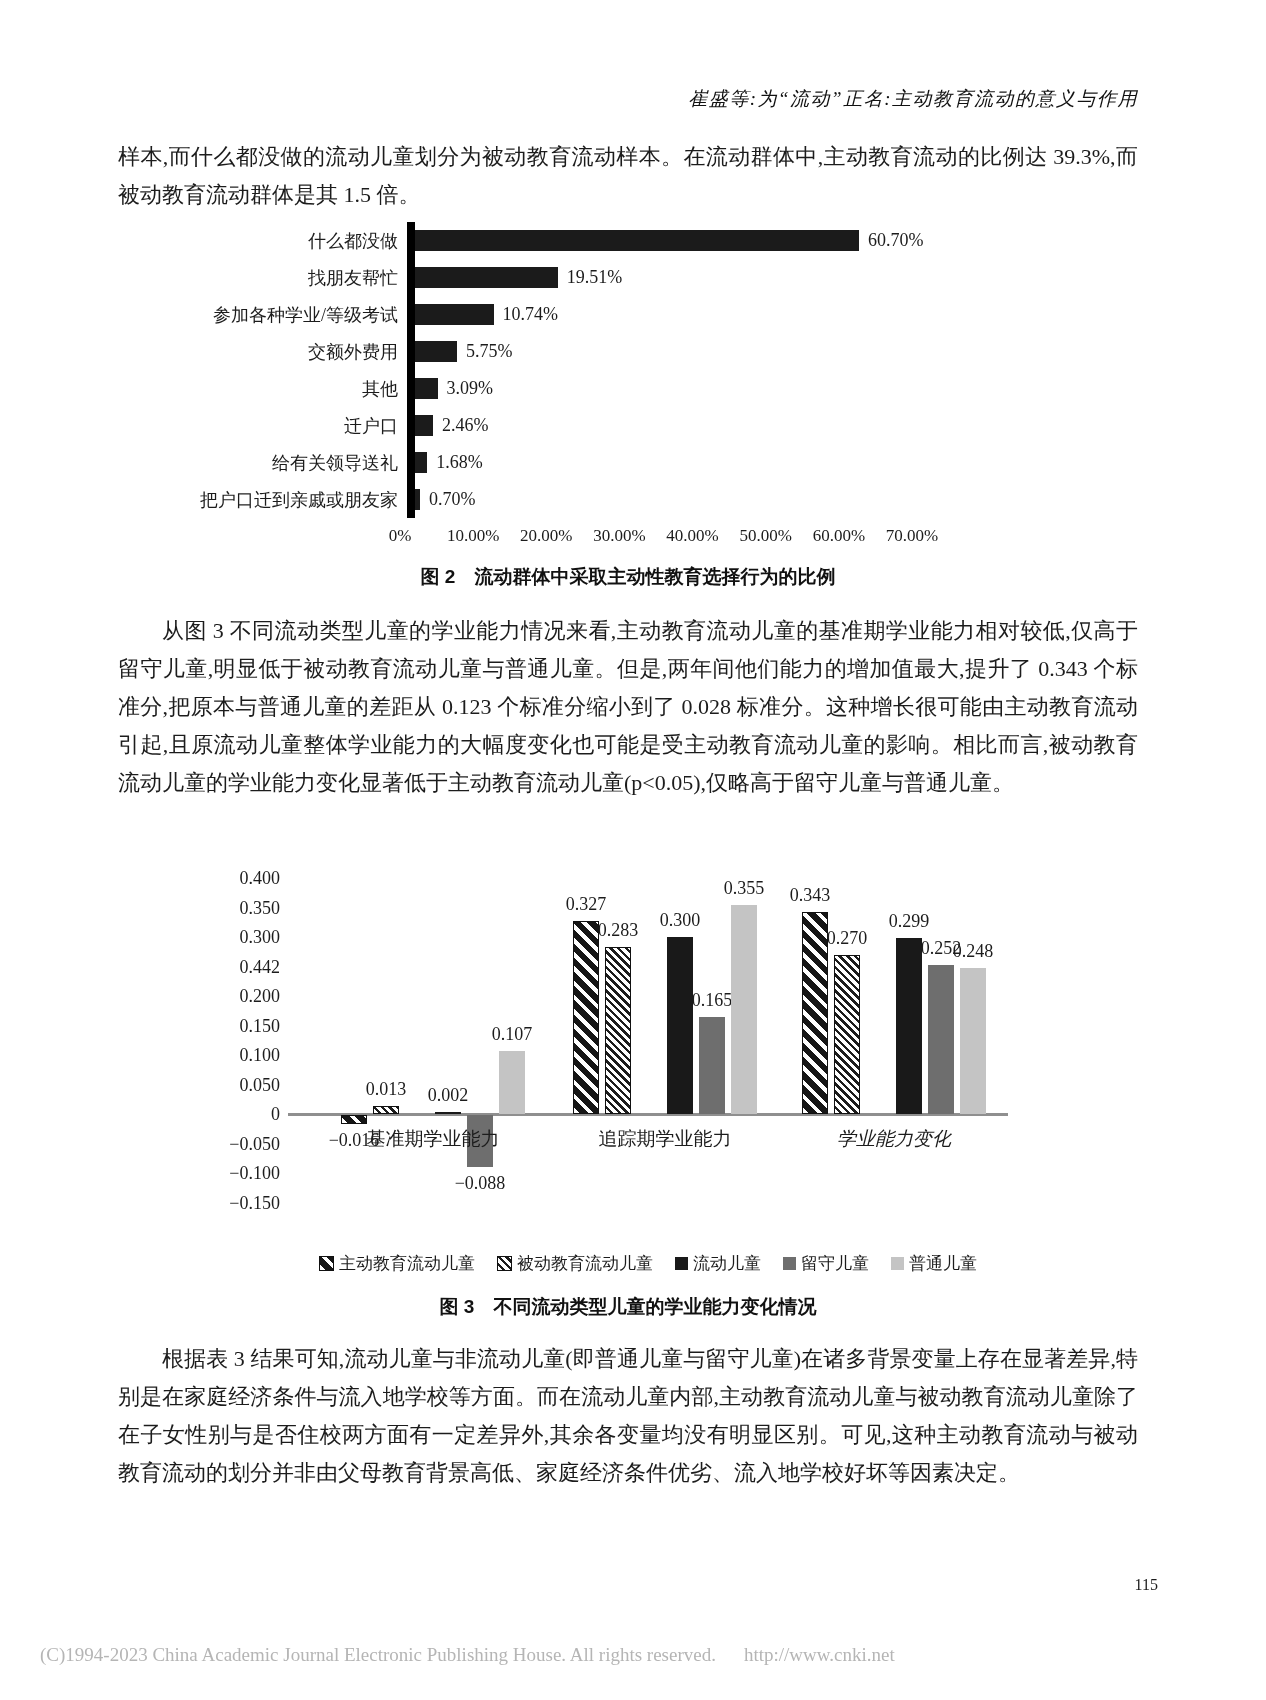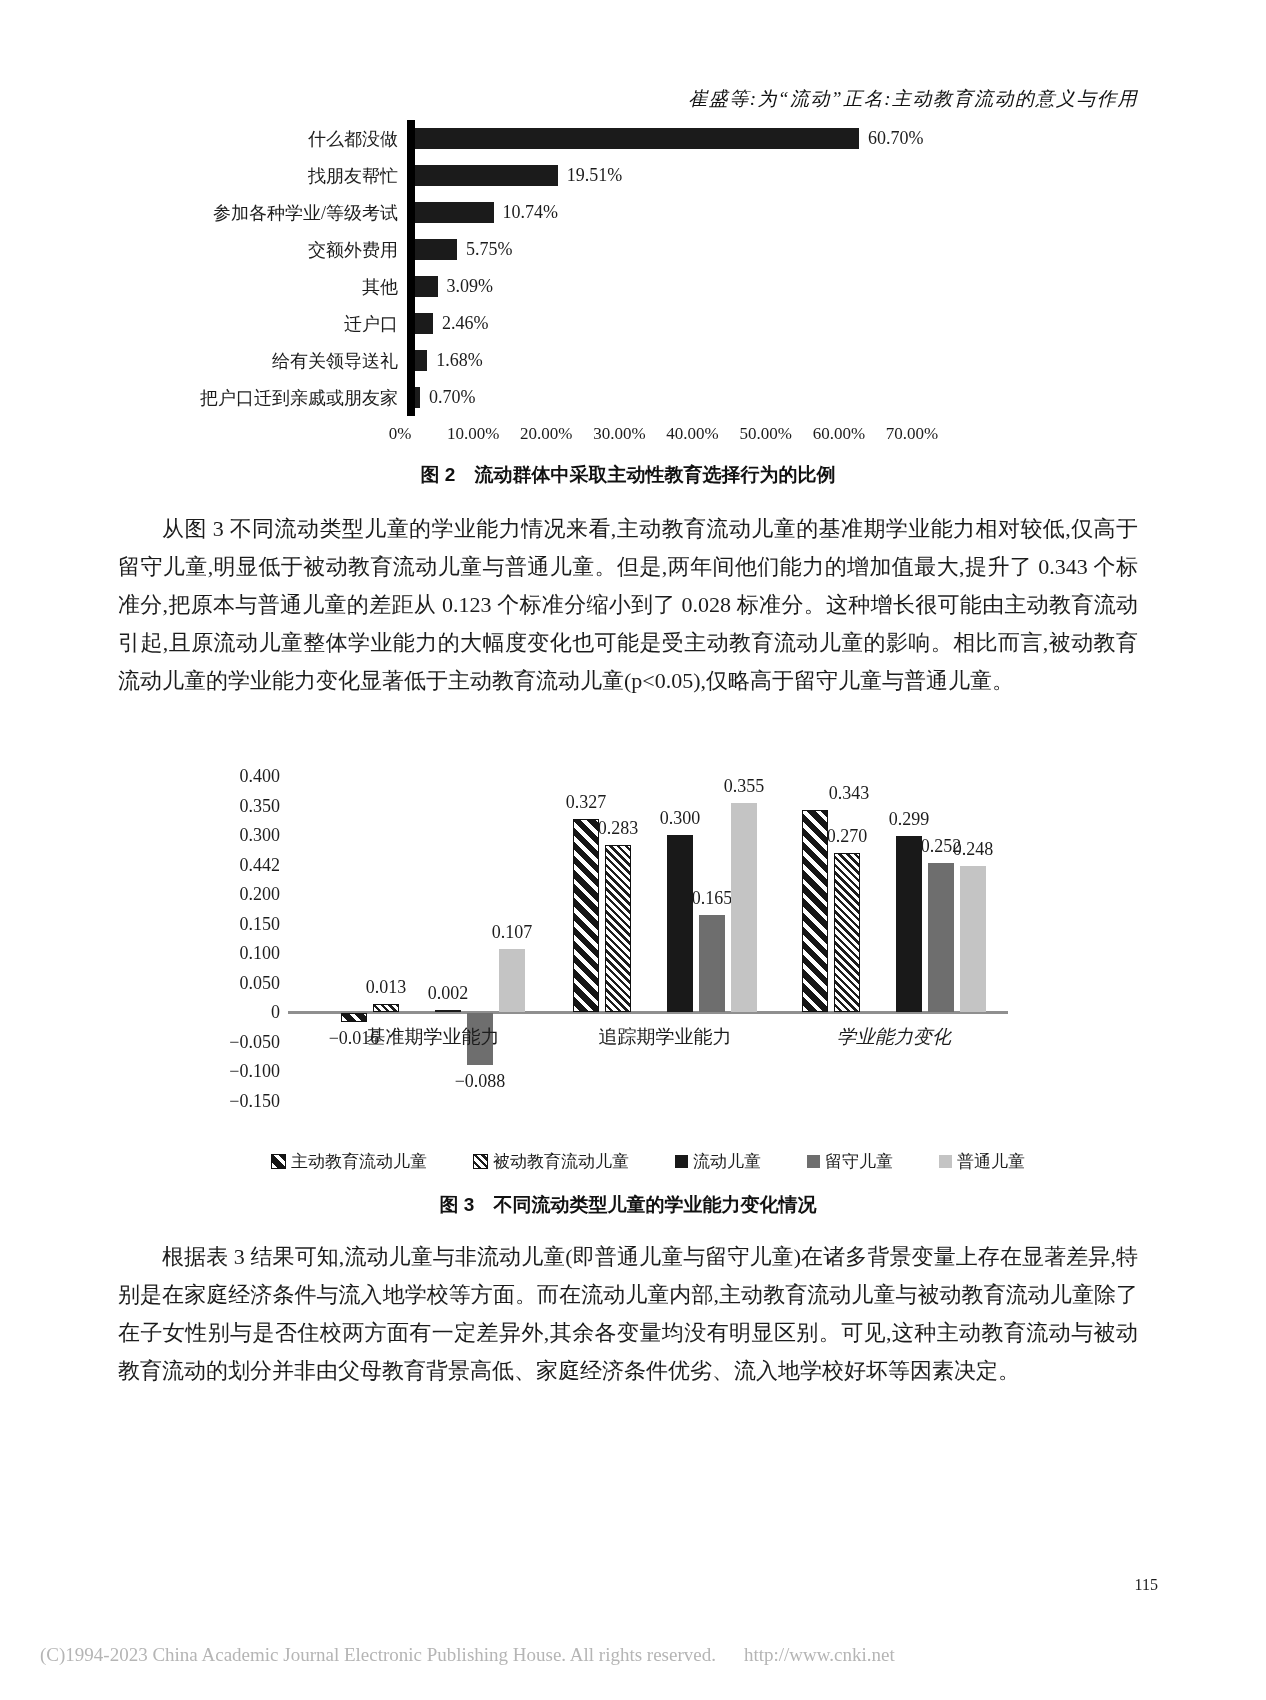--- a/index.html
+++ b/index.html
@@ -31,36 +31,37 @@
   .c3ylab{position:absolute;left:72px;width:90px;text-align:right;font-size:18px;transform:translateY(-50%);white-space:nowrap;}
   .c3zero{position:absolute;left:170px;width:720px;height:3px;background:#8f8f8f;}
   .c3bar{position:absolute;box-sizing:border-box;}
   .s0{background:repeating-linear-gradient(45deg,#ffffff 0 4px,#161616 4px 10px);border:1px solid #111;}
   .s1{background:repeating-linear-gradient(45deg,#ffffff 0 3px,#1c1c1c 3px 5.5px);border:1px solid #111;}
   .s2{background:#191919;}
   .s3{background:#6e6e6e;}
   .s4{background:#c4c4c4;}
   .c3lab{position:absolute;transform:translateX(-50%);font-size:18px;white-space:nowrap;}
   .c3glab{position:absolute;transform:translateX(-50%);font-size:19px;white-space:nowrap;z-index:5;}
-  .c3legend{position:absolute;left:170px;width:720px;display:flex;justify-content:center;gap:46px;}
+  .c3legend{position:absolute;left:170px;width:720px;display:flex;justify-content:center;gap:22px;}
   .lg{display:flex;align-items:center;gap:5px;font-size:17px;white-space:nowrap;}
   .lgm{width:13px;height:13px;flex:none;}
 
   .pageno{position:absolute;right:128px;top:1576px;font-size:16px;}
   .copyright{position:absolute;left:40px;top:1644px;font-size:19px;color:#b5b5b5;white-space:nowrap;}
   .copyright .url{margin-left:28px;}
 </style>
 </head>
 <body>
 
 <div class="page">
   <div class="content">
 
     <div class="running-head">崔盛等:为“流动”正名:主动教育流动的意义与作用</div>
 
+    <p class="para p1">样本,而什么都没做的流动儿童划分为被动教育流动样本。在流动群体中,主动教育流动的比例达 39.3%,而被动教育流动群体是其 1.5 倍。</p>
 
     <figure>
       <div class="c2" id="chart2">
           <div class="c2row">
             <div class="c2label">什么都没做</div>
             <div class="c2area">
               <div class="c2bar" style="width: 86.7143%; background: rgb(27, 27, 27);"></div>
               <span class="c2val">60.70%</span>
             </div>
           </div>
@@ -160,21 +161,21 @@
           <div class="c3bar s1" style="left: 487px; width: 26px; height: 166.97px; top: 133.03px;"></div>
           <div class="c3lab" style="left: 500px; top: 106.03px;">0.283</div>
           <div class="c3bar s2" style="left: 549px; width: 26px; height: 177px; top: 123px;"></div>
           <div class="c3lab" style="left: 562px; top: 96px;">0.300</div>
           <div class="c3bar s3" style="left: 581px; width: 26px; height: 97.35px; top: 202.65px;"></div>
           <div class="c3lab" style="left: 594px; top: 175.65px;">0.165</div>
           <div class="c3bar s4" style="left: 613px; width: 26px; height: 209.45px; top: 90.55px;"></div>
           <div class="c3lab" style="left: 626px; top: 63.55px;">0.355</div>
           <div class="c3glab" style="left: 547px; top: 312px;">追踪期学业能力</div>
           <div class="c3bar s0" style="left: 684px; width: 26px; height: 202.37px; top: 97.63px;"></div>
-          <div class="c3lab" style="left: 731px; top: 70.63px;">0.343</div>
+          <div class="c3lab" style="left: 692px; top: 70.63px;">0.343</div>
           <div class="c3bar s1" style="left: 716px; width: 26px; height: 159.3px; top: 140.7px;"></div>
           <div class="c3lab" style="left: 729px; top: 113.7px;">0.270</div>
           <div class="c3bar s2" style="left: 778px; width: 26px; height: 176.41px; top: 123.59px;"></div>
           <div class="c3lab" style="left: 791px; top: 96.59px;">0.299</div>
           <div class="c3bar s3" style="left: 810px; width: 26px; height: 148.68px; top: 151.32px;"></div>
           <div class="c3lab" style="left: 823px; top: 124.32px;">0.252</div>
           <div class="c3bar s4" style="left: 842px; width: 26px; height: 146.32px; top: 153.68px;"></div>
           <div class="c3lab" style="left: 855px; top: 126.68px;">0.248</div>
           <div class="c3glab" style="left: 776px; top: 312px; font-style: italic;">学业能力变化</div>
           <div class="c3legend" style="top: 438px;">

